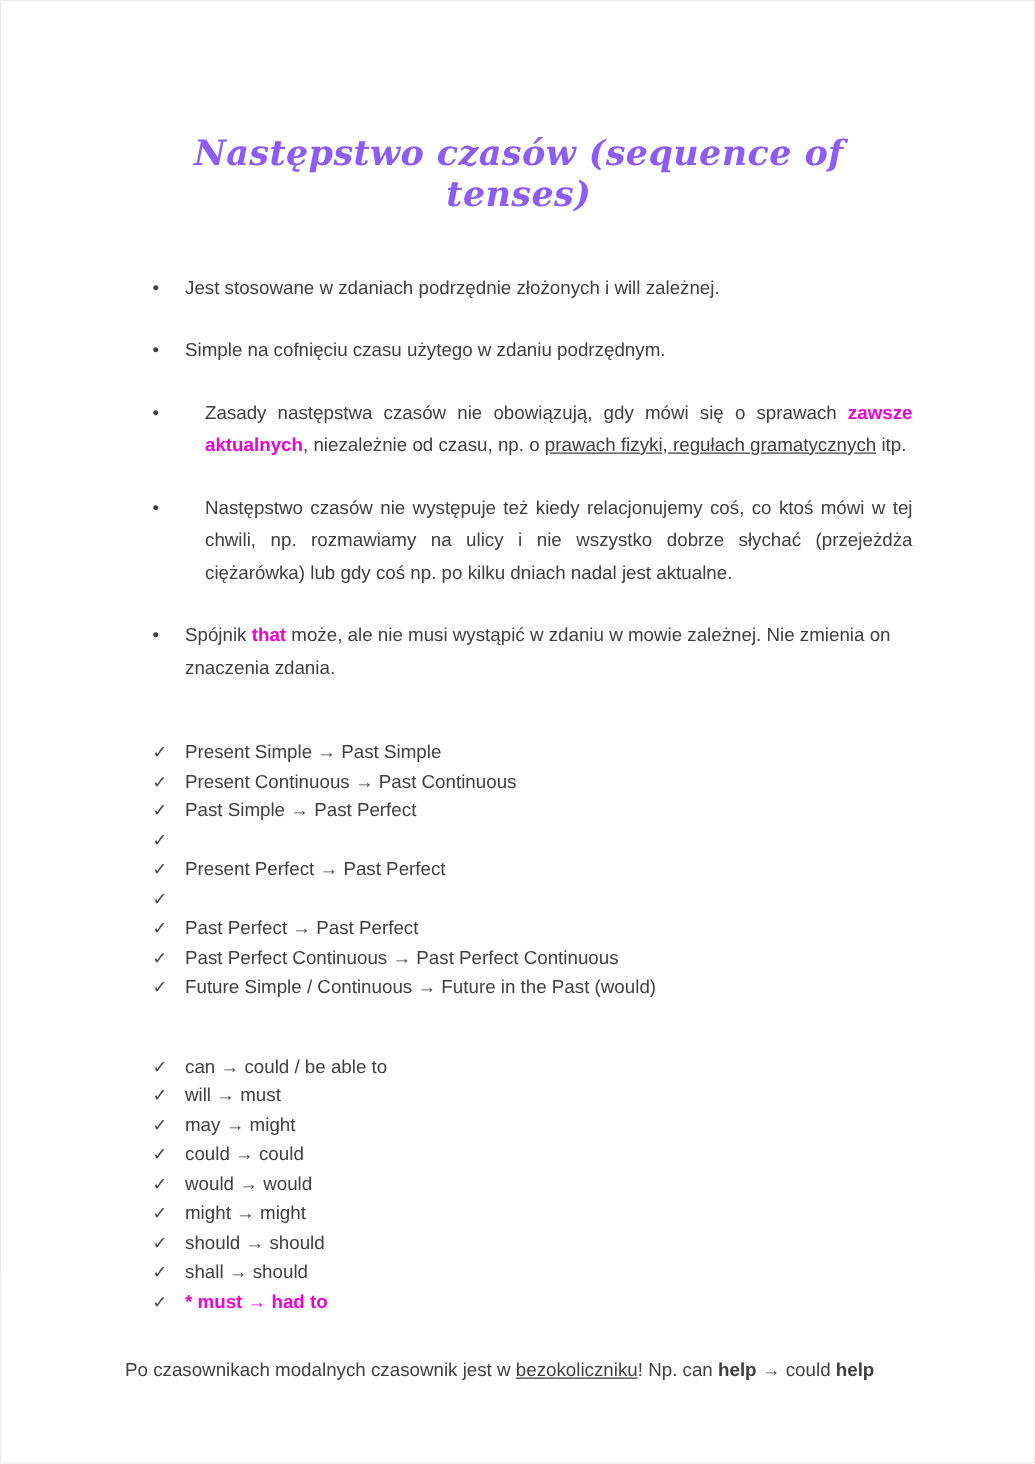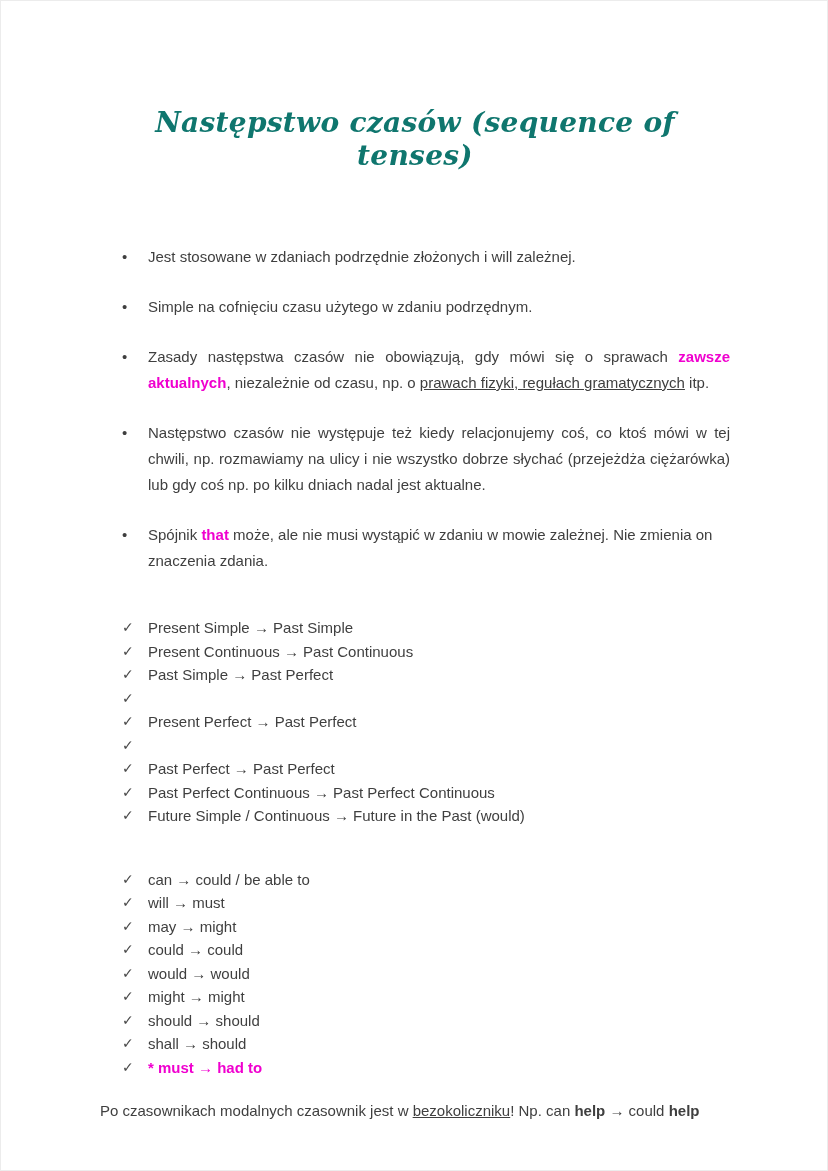--- a/index.html
+++ b/index.html
@@ -12,63 +12,63 @@
     position: relative;
     overflow: hidden;
     font-family: "Liberation Sans", "DejaVu Sans", sans-serif;
     color: #3f3f3f;
     box-shadow: inset 0 0 0 1px #ececec;
   }
   .content { padding: 106px 98px 0 100px; }
 
   .title {
     text-align: center;
-    color: #0f766e;
+    color: #8b5cf6;
     font-family: "DejaVu Serif", serif;
     font-style: italic;
     font-weight: 700;
     font-size: 28px;
-    margin-bottom: 72px;
+    margin-bottom: 46px;
     letter-spacing: 0.3px;
   }
 
   ul { list-style: none; }
 
   .bullet-list { padding-left: 22px; }
   .bullet {
     display: flex;
     margin-bottom: 24px;
     font-size: 15px;
     line-height: 26px;
   }
   .bullet .marker {
     flex: 0 0 26px;
     width: 26px;
     font-size: 15px;
   }
   .btext { flex: 1; }
-  .justify { text-align: justify; }
+  .justify { text-align: justify; margin-left: 16px; }
 
   .accent { color: #f000cf; font-weight: 700; }
   .underline { text-decoration: underline; }
   .bold { font-weight: 700; }
 
   .check-list { padding-left: 22px; font-size: 15px; }
   .check-list-1 { margin-top: 42px; }
   .check-list-2 { margin-top: 40px; }
   .check-item { display: flex; line-height: 23.5px; }
   .check-item .marker {
     flex: 0 0 26px;
     width: 26px;
     font-size: 14px;
     color: #4a4a4a;
   }
 
   .footer {
-    margin-top: 20px;
+    margin-top: 32px;
     font-size: 15px;
     line-height: 23px;
   }
 </style>
 </head>
 <body>
 
 <div class="page">
   <div class="content">
 

